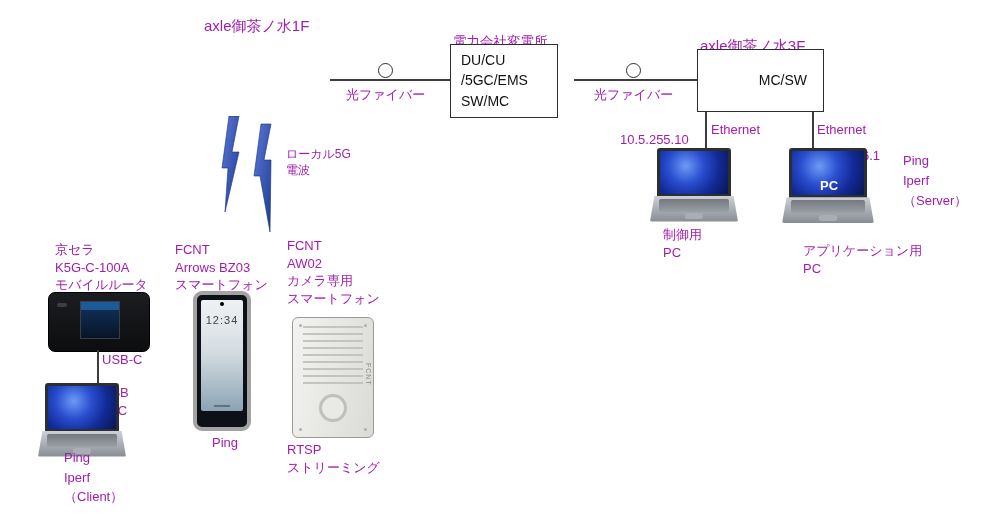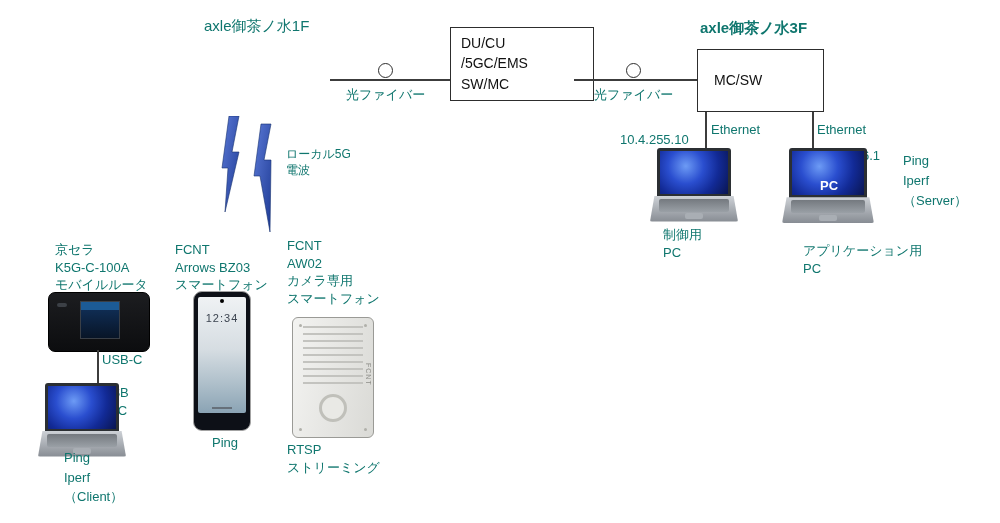--- a/index.html
+++ b/index.html
@@ -1,19 +1,19 @@
 <!DOCTYPE html>
 <html><head>
 <meta charset="utf-8">
 <style>
   html,body{margin:0;padding:0;background:#fff;}
   .page{position:relative;width:1000px;height:523px;background:#fff;overflow:hidden;
         font-family:"Liberation Sans","DejaVu Sans",sans-serif;color:#111;}
   .abs{position:absolute;}
-  .lbl{font-size:13px;line-height:1.35;white-space:pre-line;color:#0f766e;}
+  .lbl{font-size:13px;line-height:1.35;white-space:pre-line;color:#a21caf;}
   .lbl-lg{font-size:15px;}
   .lbl-md{font-size:12px;}
   .box{border:1.6px solid #2d2d2d;background:#fff;box-sizing:border-box;}
   .box-text{font-size:14px;line-height:1.45;white-space:pre-line;}
   .hline{height:1.6px;background:#3c3c3c;}
   .vline{width:1.6px;background:#3c3c3c;}
   .conn-circle{width:15px;height:15px;border:1.6px solid #2d2d2d;border-radius:50%;background:#fff;box-sizing:border-box;}
 
   
   .laptop{position:absolute;}
@@ -30,21 +30,21 @@
   .pc-overlay{position:absolute;color:#fff;font-size:13px;font-weight:bold;}
 
   
   .router{position:absolute;background:linear-gradient(#1c1d20,#0c0d0f);border:1px solid #000;border-radius:7px;}
   .router-scr{position:absolute;left:31%;top:14%;width:38%;height:62%;
               background:linear-gradient(#12335e 0%,#0c2240 55%,#081527 100%);border:1px solid #3a3f46;}
   .router-scr-bar{position:absolute;left:0;top:0;width:100%;height:22%;background:#1c5b96;}
   .router-led{position:absolute;left:8%;top:18%;width:10px;height:4px;background:#3c4046;border-radius:2px;}
 
   
-  .phone{position:absolute;background:#0d1017;border:1px solid #a3a3a3;border-radius:9px;
+  .phone{position:absolute;background:#0d1017;border:4px solid #a3a3a3;border-radius:9px;
          padding:5px 4px;box-sizing:border-box;}
   .phone-scr{position:relative;width:100%;height:91%;border-radius:2px;
              background:linear-gradient(#eff2f4 0%,#d6dde2 45%,#aebfca 75%,#8aa3b4 100%);}
   .phone-clock{position:absolute;top:13%;width:100%;text-align:center;
                font-size:11px;color:#3c4450;letter-spacing:1px;}
   .phone-cam{position:absolute;top:2px;left:50%;transform:translateX(-50%);
              width:4px;height:4px;background:#000;border-radius:50%;}
   .phone-bar{position:absolute;bottom:4%;left:30%;width:40%;height:2px;background:#66707a;}
 
   
@@ -64,40 +64,40 @@
 
 <div class="page">
 
   <div class="abs lbl lbl-lg" style="left:204px;top:16px;">axle御茶ノ水1F</div>
 
   <div class="abs hline" style="left:330px;top:79px;width:120px;"></div>
   <div class="abs conn-circle" style="left:378px;top:63px;"></div>
   <div class="abs lbl" style="left:346px;top:86px;">光ファイバー</div>
 
   <div class="abs lbl" style="left:453px;top:13px;font-size:13.5px;margin-top:20px;">電力会社変電所</div>
-  <div class="abs box" style="left:450px;top:27px;width:144px;height:74px;">
+  <div class="abs box" style="left:450px;top:44px;width:108px;height:74px;">
     <div class="box-text" style="padding:5px 10px;">DU/CU
 /5GC/EMS
 SW/MC</div>
   </div>
 
   <div class="abs hline" style="left:574px;top:79px;width:123px;"></div>
   <div class="abs conn-circle" style="left:626px;top:63px;"></div>
   <div class="abs lbl" style="left:594px;top:86px;">光ファイバー</div>
 
-  <div class="abs lbl lbl-lg" style="left:700px;top:18px;font-weight:bold;">axle御茶ノ水3F</div>
+  <div class="abs lbl lbl-lg" style="left:700px;top:36px;">axle御茶ノ水3F</div>
   <div class="abs box" style="left:697px;top:49px;width:127px;height:63px;">
-    <div class="box-text" style="padding:20px 16px;">MC/SW</div>
+    <div class="box-text" style="padding:20px 16px;text-align:right;">MC/SW</div>
   </div>
 
   <div class="abs vline" style="left:705px;top:112px;height:48px;"></div>
   <div class="abs vline" style="left:812px;top:112px;height:48px;"></div>
   <div class="abs lbl" style="left:711px;top:121px;">Ethernet</div>
   <div class="abs lbl" style="left:817px;top:121px;">Ethernet</div>
-  <div class="abs lbl" style="left:620px;top:131px;">10.4.255.10</div>
+  <div class="abs lbl" style="left:620px;top:131px;">10.5.255.10</div>
   <div class="abs lbl" style="left:833px;top:147px;">10.5.6.1</div>
 
   <div class="laptop" style="left:650px;top:148px;width:88px;height:80px;">
     <div class="lt-screen">
         <div class="lt-disp"></div>
       </div>
     <div class="lt-base">
         <div class="lt-kbd"></div>
         <div class="lt-pad"></div>
       </div>

